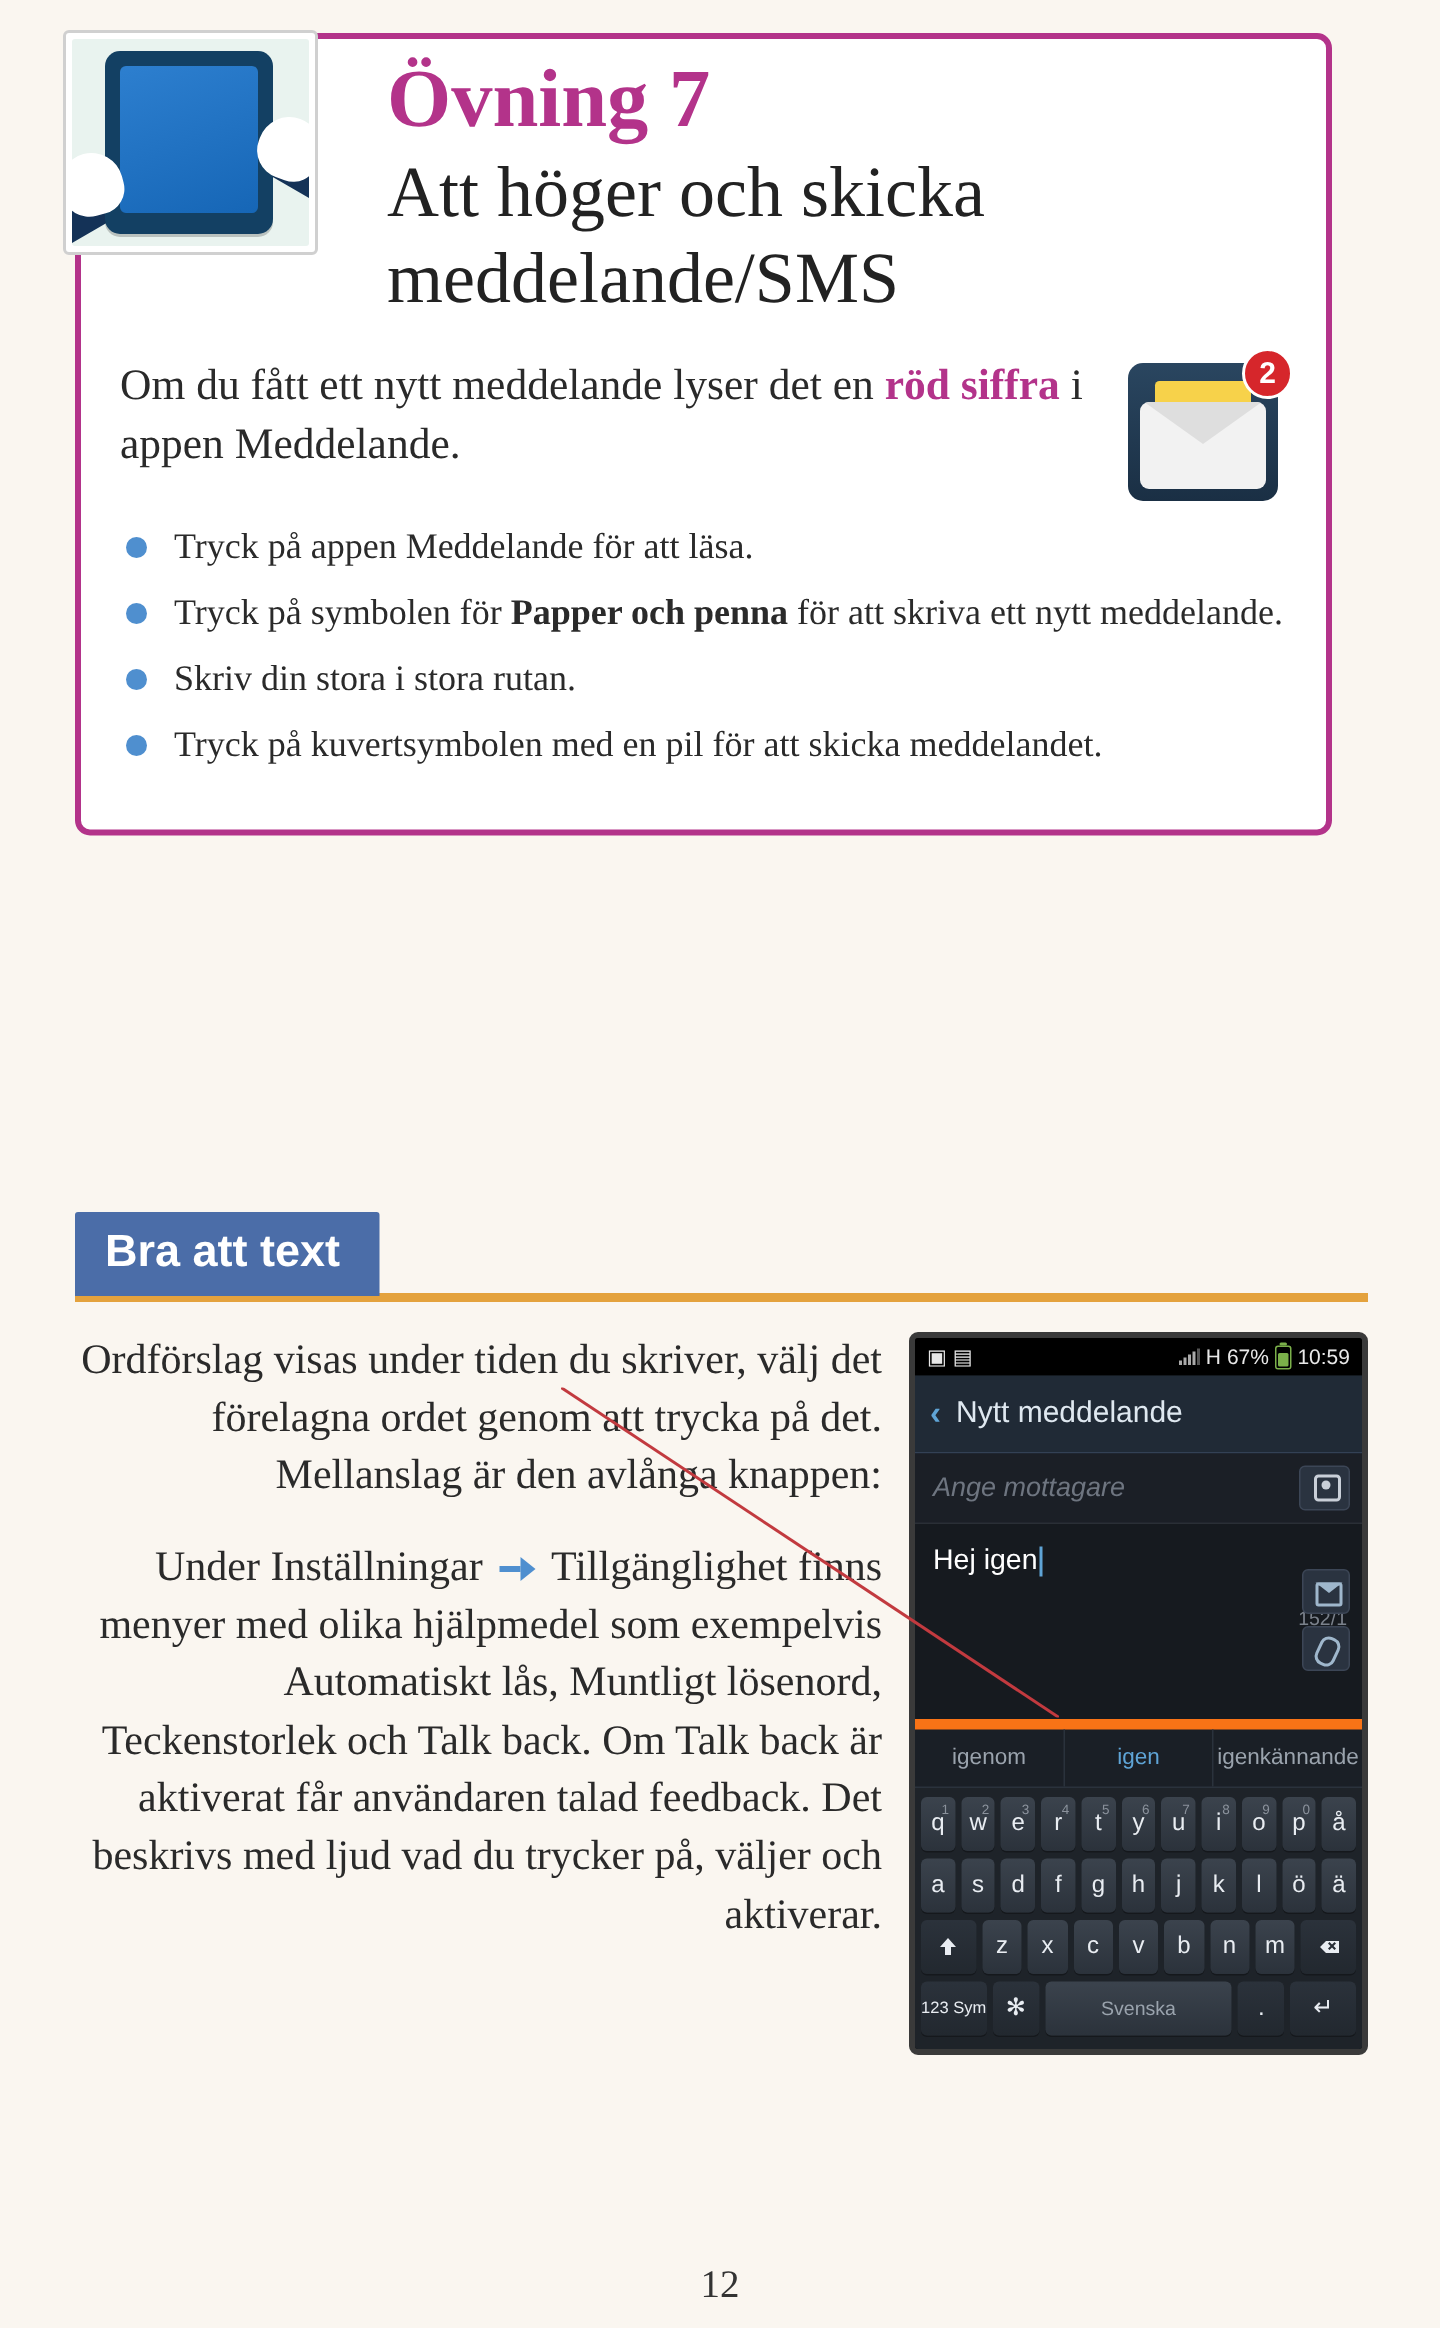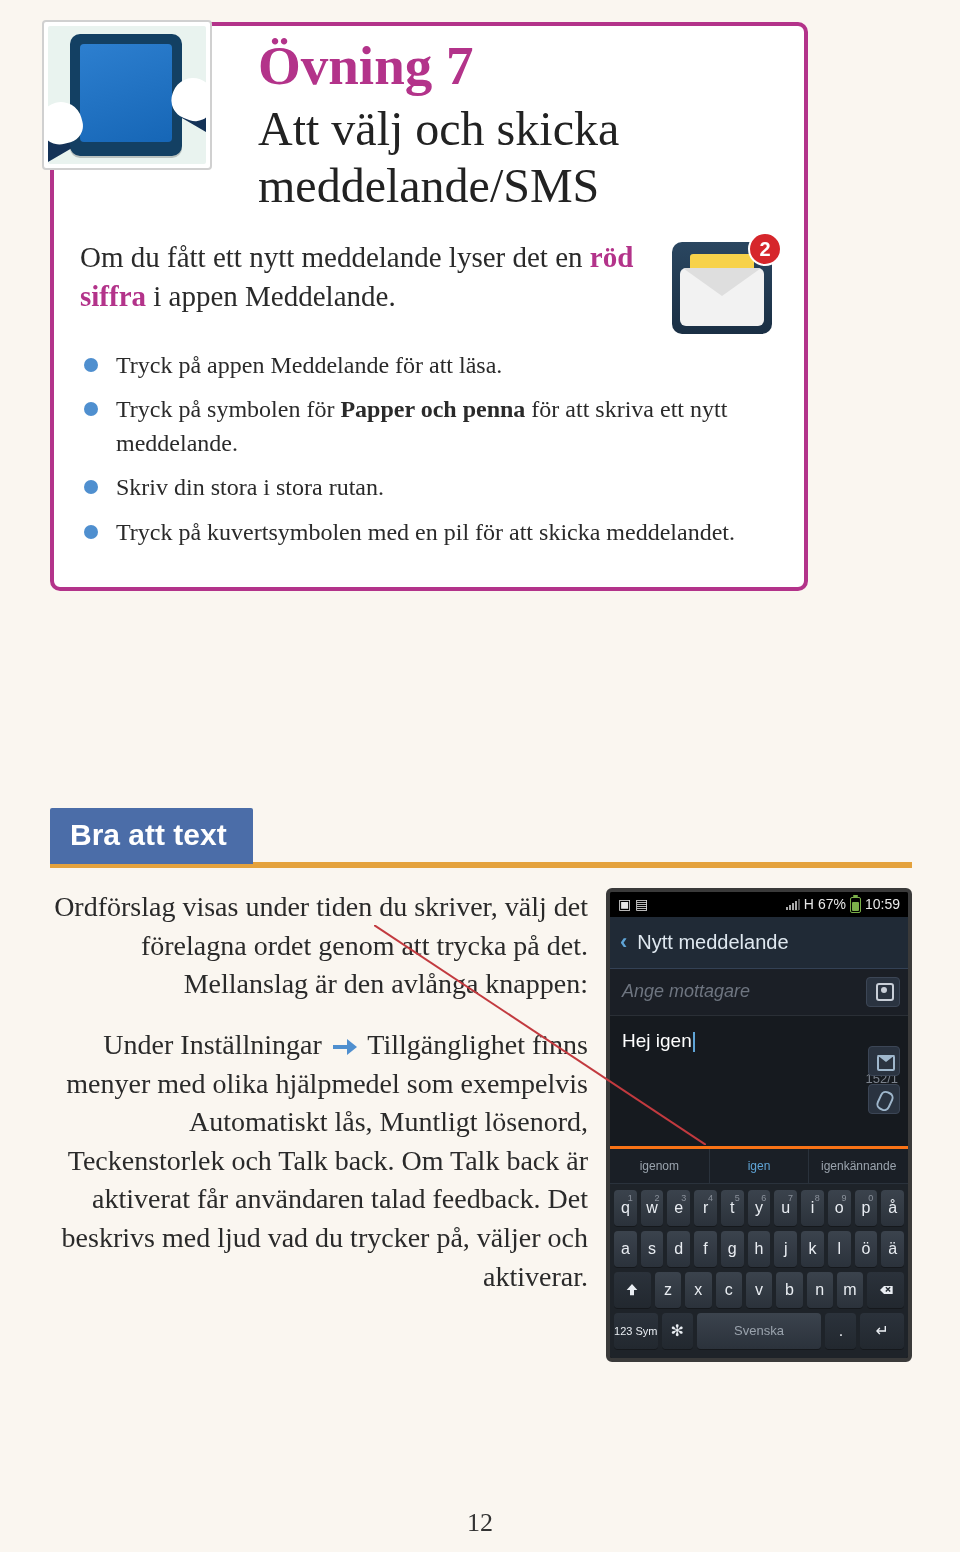--- a/index.html
+++ b/index.html
@@ -10,21 +10,21 @@
     font-family: Georgia, 'Times New Roman', serif;
     color: #2a2a2a;
     position: relative;
     overflow: hidden;
   }
 
   
   .exercise-panel {
     position: absolute;
     top: 22px; left: 50px;
-    width: 758px;
+    width: 838px;
     border: 4px solid #b3338a;
     border-radius: 10px;
     background: #fff;
   }
   .exercise-inner { padding: 0 26px 28px 26px; }
 
   .iconbox {
     position: absolute;
     top: -6px; left: -12px;
     width: 170px; height: 150px;
@@ -249,22 +249,22 @@
   }
   .right-icons{
     position:absolute; right:8px; bottom:32px; display:flex; flex-direction:column; gap:8px;
   }
   .sq{ width:32px;height:30px;background:#2a3340;border:1px solid #3c4656;border-radius:4px;position:relative;}
   .sq.send::before{content:"";position:absolute;left:8px;top:8px;width:14px;height:12px;border:2px solid #9fb7cc;border-radius:2px;}
   .sq.send::after{content:"";position:absolute;left:8px;top:8px;width:0;height:0;border-left:9px solid transparent;border-right:9px solid transparent;border-top:7px solid #9fb7cc;}
   .sq.clip::before{content:"";position:absolute;left:9px;top:6px;width:10px;height:16px;border:2px solid #9fb7cc;border-radius:6px;transform:rotate(25deg);}
 
   .suggest{
-    display:flex; background:#1a1f26; border-top:3px solid #f97316; border-bottom:1px solid #2a323c;
-    font-size:12px;
+    display:flex; background:#1a1f26; border-top:7px solid #f97316; border-bottom:1px solid #2a323c;
+    font-size:15px;
   }
   .suggest div{
     flex:1; text-align:center; padding:9px 0; color:#9aa3ad;
   }
   .suggest div.sel{ color:#5fa4d6; }
   .suggest div+div{ border-left:1px solid #2a323c; }
 
   .kbd{ background:#1e2329; padding:6px 4px 4px; }
   .krow{ display:flex; gap:4px; justify-content:center; margin-bottom:5px; }
   .key{
@@ -307,21 +307,21 @@
           <div class="soundwaves"></div>
         </div>
       <div class="hand left"></div>
         <div class="hand right"></div>
     </div>
   </div>
 
   <div class="exercise-inner">
     <div class="exercise-title">Övning 7</div>
     <div class="exercise-sub">
-      <span>Att välj och skicka</span><br>
+      <span>Att höger och skicka</span><br>
       <span>meddelande/SMS</span>
     </div>
 
     <div class="row-with-icon">
       <div class="intro-block">
         <span>Om du fått ett nytt meddelande lyser det en </span><span class="redbold">röd siffra</span><span> i appen Meddelande.</span>
       </div>
       <div class="mail-badge">
         <div class="mail-square">
           <div class="paper"></div>

